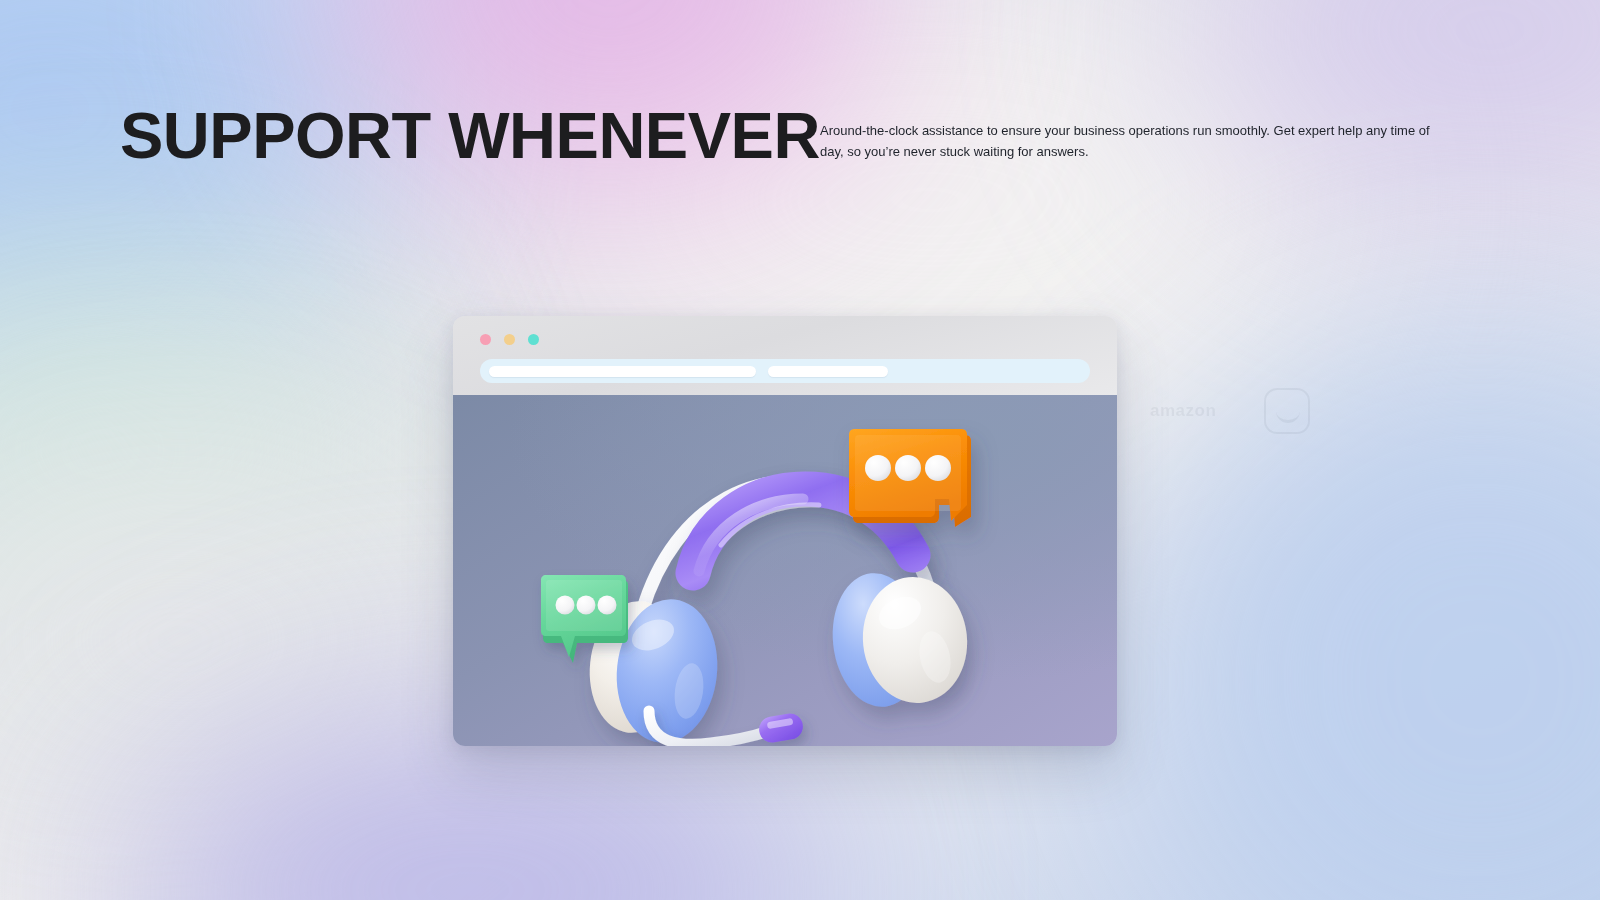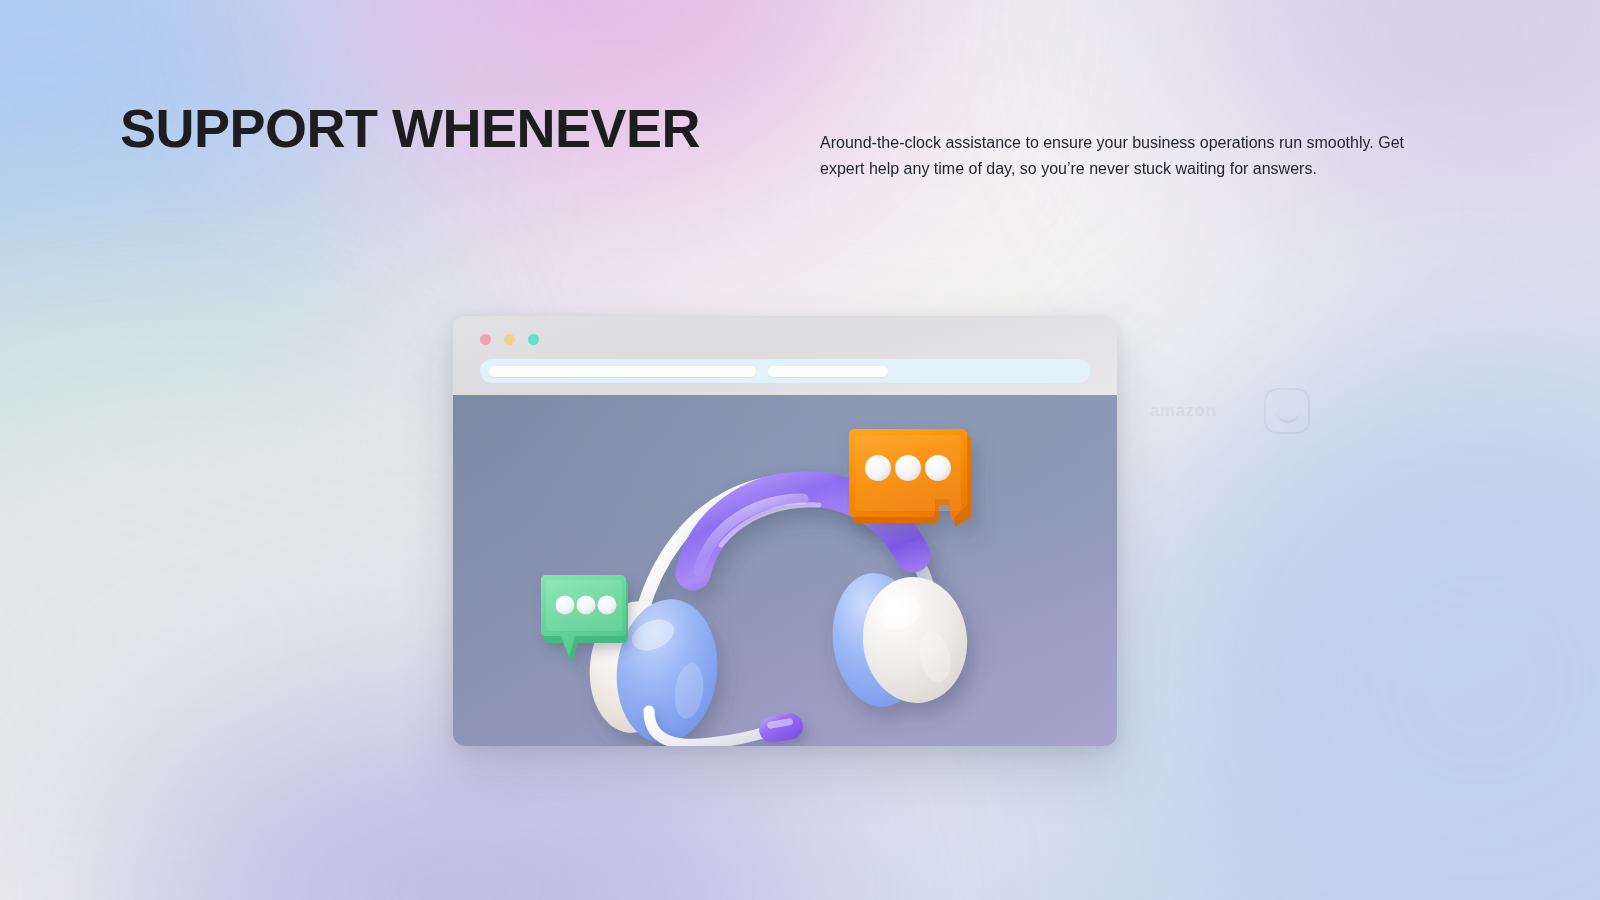--- a/index.html
+++ b/index.html
@@ -43,44 +43,43 @@
   .blob-grayL  { left:-120px; top:430px;   width:600px;  height:420px; background:#e7e8ea; opacity:.9; }
   .blob-topR   { left:1180px; top:-180px;  width:620px;  height:420px; background:#c9b9ec; opacity:.55; }
 
   
   .headline {
     position:absolute;
     left:120px; top:96px;
     width:700px;
   }
   .headline .line {
-    font-size:54px;
+    font-size:65px;
     font-weight:bold;
     letter-spacing:-0.5px;
     line-height:1.22;
     white-space:nowrap;
   }
   .headline .line1 { color:#1d1d1f; }
   .headline .line2 {
     background-image:linear-gradient(90deg,#4348d4 0%, #4463c9 32%, #3f86ae 66%, #44a8ab 100%);
     -webkit-background-clip:text;
     background-clip:text;
     color:transparent;
     -webkit-text-fill-color:transparent;
   }
 
   
   .lede {
     position:absolute;
     left:820px; top:120px;
     width:625px;
-    font-size:16px;
+    font-size:13px;
     line-height:1.62;
     color:#1f232b;
-    margin-top:10px;
   }
 
   
   .watermark {
     position:absolute;
     left:1150px; top:388px;
     display:flex; align-items:center; gap:48px;
     opacity:.055;
   }
   .wm-text {

